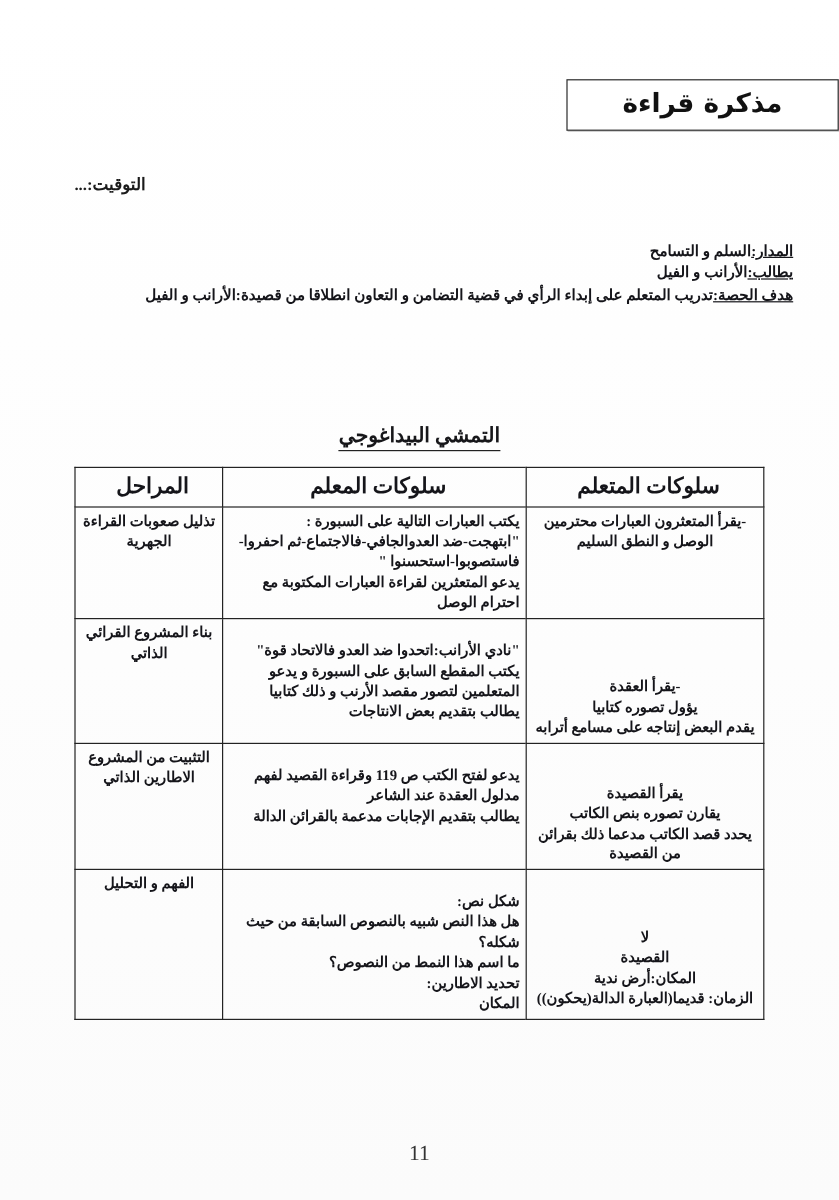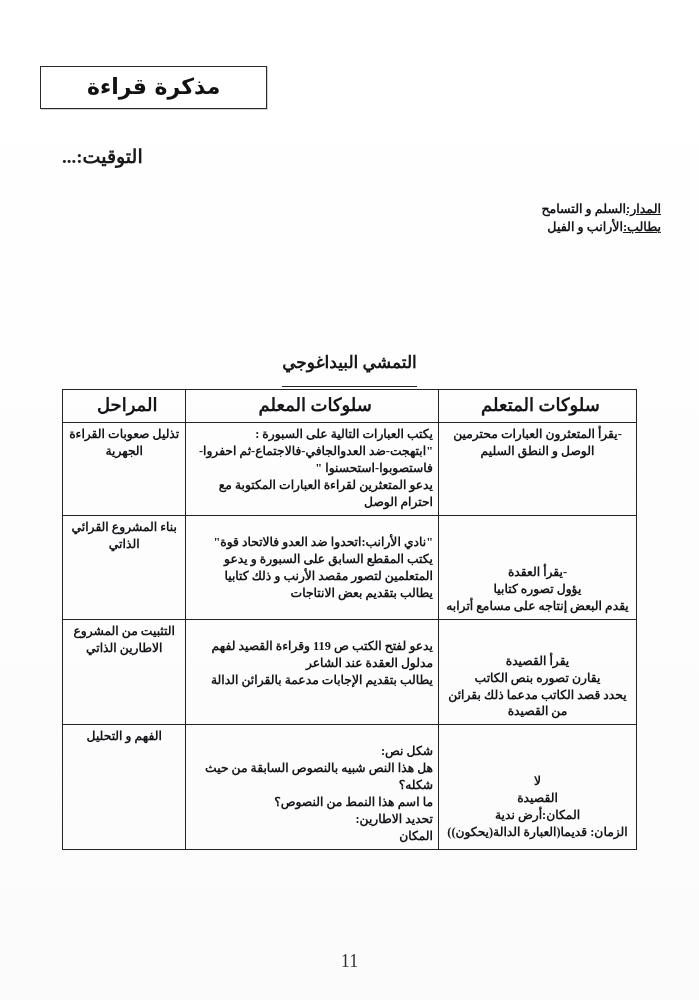--- a/index.html
+++ b/index.html
@@ -26,21 +26,21 @@
       linear-gradient(180deg, #ffffff 0%, #fdfdfd 55%, #fbfbfb 100%);
   }
 
   
   .title-wrap {
     position: absolute;
     top: 66px;
     left: 0;
     right: 0;
     display: flex;
-    justify-content: flex-end;
+    justify-content: flex-start;
     margin-left: 40px;
   }
   .title-box {
     border: 1.5px solid #2a2a2a;
     padding: 7px 46px 9px 46px;
     background: #fff;
     box-shadow: 1px 1px 0 rgba(0,0,0,0.18);
   }
   .title-box .title-text {
     font-size: 22px;
@@ -49,21 +49,21 @@
     color: #111;
     font-family: "DejaVu Sans", "Liberation Sans", sans-serif;
     white-space: nowrap;
   }
 
   
   .timing {
     position: absolute;
     top: 145px;
     left: 62px;
-    font-size: 19px;
+    font-size: 14px;
     font-weight: bold;
     color: #1a1a1a;
   }
 
   
   .meta {
     position: absolute;
     top: 200px;
     right: 38px;
     left: 28px;
@@ -92,21 +92,21 @@
     position: absolute;
     top: 352px;
     left: 0;
     right: 0;
     text-align: center;
     font-size: 17px;
     font-weight: bold;
   }
   .section-heading span {
     border-bottom: 1.6px solid #222;
-    padding-bottom: 14px;
+    padding-bottom: 3px;
   }
 
   
   .tbl-wrap {
     position: absolute;
     top: 389px;
     right: 62px;
     left: 62px;
   }
   table.plan {
@@ -172,20 +172,21 @@
     <div class="title-box">
       <div class="title-text">مذكرة قراءة</div>
     </div>
   </div>
 
   <div class="timing">التوقيت:...</div>
 
   <div class="meta">
     <div class="line"><span class="lbl">المدار:</span><span>السلم و التسامح</span></div>
     <div class="line"><span class="lbl">يطالب:</span><span>الأرانب و الفيل</span></div>
+    <div class="line wrap"><span class="lbl">هدف الحصة:</span><span>تدريب المتعلم على إبداء الرأي في قضية التضامن و التعاون انطلاقا من قصيدة:الأرانب و الفيل</span></div>
   </div>
 
   <div class="section-heading">
     <span>التمشي البيداغوجي</span>
   </div>
 
   <div class="tbl-wrap">
     <table class="plan">
       <colgroup>
         <col class="c-learner">

